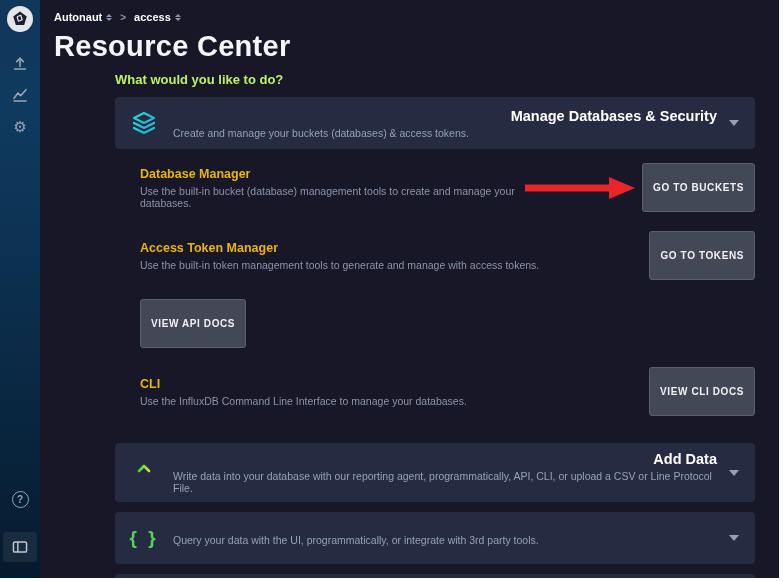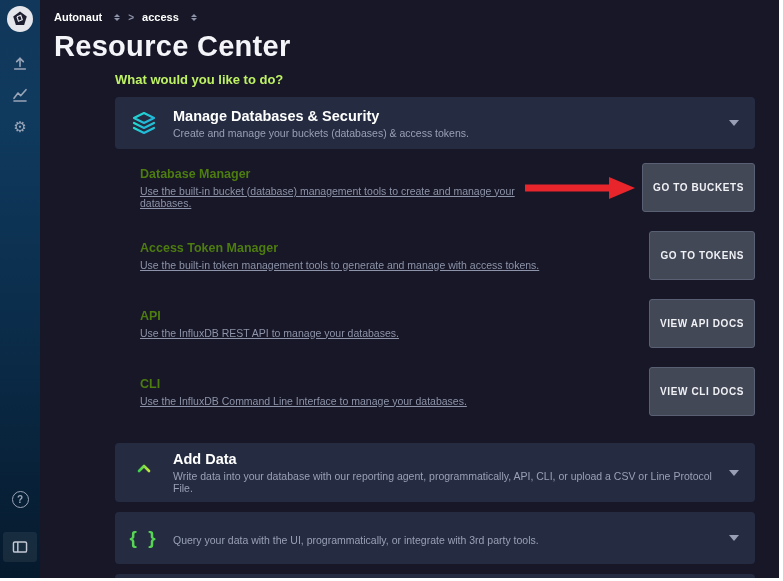--- a/index.html
+++ b/index.html
@@ -29,54 +29,54 @@
     width:17px; height:17px; border:1.5px solid #9aa5b8; border-radius:50%;
     display:flex; align-items:center; justify-content:center;
     font-size:10px; font-weight:bold; color:#9aa5b8;
   }
   .toggle-tile { background:rgba(255,255,255,0.07); width:34px; height:30px; border-radius:3px; }
 
   
   .main { flex:1; position:relative; padding:9px 10px 0 14px; overflow:hidden; }
 
   .breadcrumb { display:flex; align-items:center; gap:8px; height:16px; }
-  .crumb { display:inline-flex; align-items:center; gap:12px; color:#ffffff; font-size:11px; font-weight:bold; cursor:pointer; }
+  .crumb { display:inline-flex; align-items:center; gap:4px; color:#ffffff; font-size:11px; font-weight:bold; cursor:pointer; }
   .crumb-sep { color:#8d93a8; font-size:10px; font-weight:bold; }
   .caret-stack { display:inline-flex; flex-direction:column; gap:1px; }
   .caret-stack i { display:block; width:0; height:0; border-left:3px solid transparent; border-right:3px solid transparent; }
   .caret-stack .tri-up { border-bottom:3px solid #8d93a8; }
   .caret-stack .tri-down { border-top:3px solid #8d93a8; }
 
   .page-title { margin-top:5px; font-size:29px; font-weight:bold; color:#f4f5f9; letter-spacing:0.3px; }
 
   .content { margin-left:61px; width:640px; margin-top:9px; }
   .content-subtitle { font-size:13px; font-weight:bold; color:#bef264; margin-bottom:10px; }
 
   .panel { margin-bottom:10px; }
   .panel-header {
     background:#252c41; border-radius:4px;
     display:flex; align-items:center; min-height:52px;
     padding:8px 16px 8px 0; cursor:pointer;
   }
   .panel-icon { width:58px; flex:0 0 58px; display:flex; align-items:center; justify-content:center; }
   .panel-titles { flex:1; min-width:0; }
-  .panel-title { color:#ffffff; font-weight:bold; font-size:14.5px; }
+  .panel-title { color:#ffffff; font-weight:bold; font-size:14.5px;text-align:right; }
   .panel-desc { color:#99a0b6; font-size:10.5px; margin-top:3px; }
   .chevron {
     width:0; height:0; margin-left:12px;
     border-left:5px solid transparent; border-right:5px solid transparent;
     border-top:6px solid #99a0b6; cursor:pointer; flex:0 0 auto;
   }
   .braces-glyph { font-size:19px; font-weight:bold; color:#56d453; letter-spacing:3px; white-space:nowrap; }
 
   .panel-body { padding:8px 0 4px 25px; }
   .res-item { display:flex; align-items:center; padding:6px 0; margin-bottom:7px; }
   .res-texts { flex:1; min-width:0; }
-  .res-title { color:#4d7c0f; font-weight:bold; font-size:12.5px; }
-  .res-desc { color:#8d93a8; font-size:10.5px; margin-top:4px;text-decoration:underline; }
+  .res-title { color:#eab308; font-weight:bold; font-size:12.5px; }
+  .res-desc { color:#8d93a8; font-size:10.5px; margin-top:4px; }
   .res-btn {
     background:#434857; border:1px solid #5a6073; color:#f0f1f5;
     font-family:"Liberation Sans", sans-serif;
     font-size:10px; font-weight:bold; letter-spacing:0.6px;
     padding:18px 10px; border-radius:3px; white-space:nowrap; cursor:pointer;
     flex:0 0 auto;
   }
   .anno-arrow { flex:0 0 auto; margin-right:7px; }
 </style>
 </head>
@@ -184,24 +184,20 @@
 
             <div class="res-item">
               <div class="res-texts">
                 <div class="res-title">Access Token Manager</div>
                 <div class="res-desc">Use the built-in token management tools to generate and manage with access tokens.</div>
               </div>
               <button class="res-btn">GO TO TOKENS</button>
             </div>
 
             <div class="res-item">
-              <div class="res-texts">
-                <div class="res-title">API</div>
-                <div class="res-desc">Use the InfluxDB REST API to manage your databases.</div>
-              </div>
               <button class="res-btn">VIEW API DOCS</button>
             </div>
 
             <div class="res-item">
               <div class="res-texts">
                 <div class="res-title">CLI</div>
                 <div class="res-desc">Use the InfluxDB Command Line Interface to manage your databases.</div>
               </div>
               <button class="res-btn">VIEW CLI DOCS</button>
             </div>

